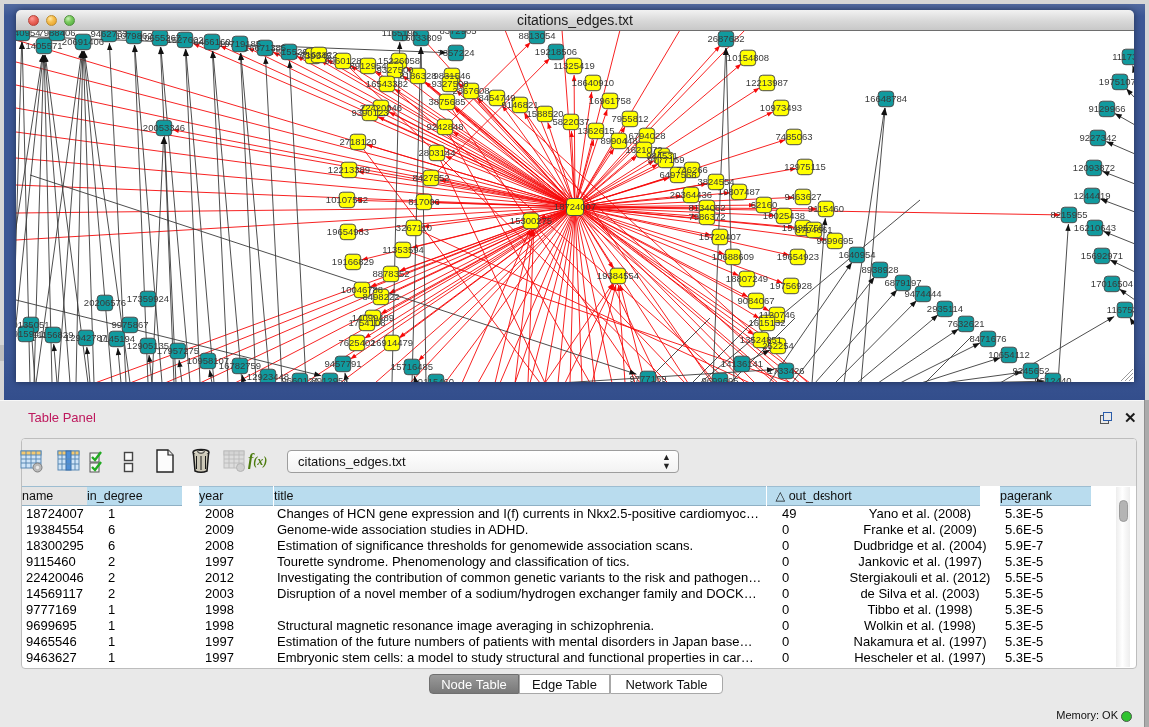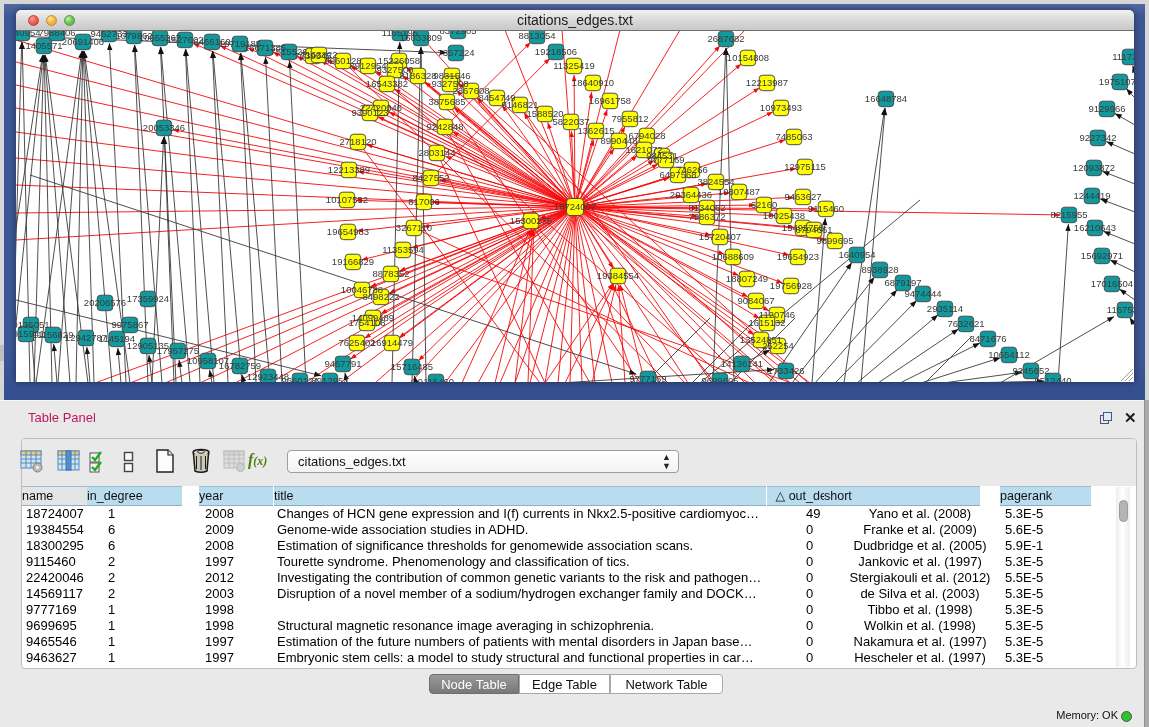--- a/index.html
+++ b/index.html
@@ -16,21 +16,21 @@
 .tptitle{position:absolute;left:28px;top:410px;font-size:13px;color:#be185d}
 .float-ic{position:absolute;left:1100px;top:412px;width:12px;height:12px}
 .xic{position:absolute;left:1124px;top:409px;font-size:15px;font-weight:bold;color:#1a1a1a}
 .box{position:absolute;left:21px;top:438px;width:1116px;height:231px;background:#ffffff;border:1px solid #bdbdbd;border-radius:4px}
 .toolbar{position:absolute;left:22px;top:439px;width:1114px;height:47px;background:#e9e9e9;border-radius:3px 3px 0 0}
 .combo{position:absolute;left:287px;top:450px;width:392px;height:23px;background:linear-gradient(#ffffff,#f2f2f2);border:1px solid #9d9d9d;border-radius:4px;font-size:13px;color:#111;line-height:21px;padding-left:10px}
 .combo .ar{position:absolute;right:7px;top:2px;font-size:9px;color:#222;line-height:9px}
 .thead{position:absolute;left:22px;top:486px;height:20px;background:#b9dcee;border-top:1px solid #9dbdd1;border-bottom:1px solid #8fb0c4;font-size:12.5px;color:#111;text-align:left;line-height:19px}
 .trow{position:absolute;left:22px;width:1070px;height:16px;font-size:13px;color:#000;white-space:nowrap}
 .trow span{position:absolute;top:0;line-height:16px}
-.c0{left:4px}.c1{left:86px}.c2{left:183px}.c3{left:255px;width:489px;overflow:hidden}.c4{left:784px}.c5{left:820px;width:156px;text-align:center;overflow:hidden}.c6{left:983px}
+.c0{left:4px}.c1{left:86px}.c2{left:183px}.c3{left:255px;width:489px;overflow:hidden}.c4{left:760px}.c5{left:820px;width:156px;text-align:center;overflow:hidden}.c6{left:983px}
 .scroll{position:absolute;left:1119px;top:500px;width:9px;height:22px;border-radius:5px;background:#b4b4b4;border:1px solid #9a9a9a}
 .tabs{position:absolute;left:429px;top:674px;height:20px;font-size:13px}
 .tab{position:absolute;top:0;height:20px;line-height:19px;text-align:center;background:#ffffff;border:1px solid #a8a8a8;color:#111}
 .tab.sel{background:linear-gradient(#9a9a9a,#787878);color:#fff;border-color:#6f6f6f}
 .mem{position:absolute;left:1030px;top:709px;width:88px;text-align:right;font-size:11px;color:#111}
 .led{position:absolute;left:1121px;top:711px;width:11px;height:11px;border-radius:50%;background:#2fc32f;border:1px solid #4a5a4a}
 .lsplit{position:absolute;left:0;top:345px;width:4px;height:16px;background:#bfbfbf}
 </style></head><body>
 <div class="desktop"></div>
 <div class="bluepanel"></div>
@@ -824,22 +824,22 @@
     <span class="c4">0</span>
     <span class="c5">Franke et al. (2009)</span>
     <span class="c6">5.6E-5</span>
   </div>
 <div class="trow" style="top:538px">
     <span class="c0">18300295</span>
     <span class="c1">6</span>
     <span class="c2">2008</span>
     <span class="c3">Estimation of significance thresholds for genomewide association scans.</span>
     <span class="c4">0</span>
-    <span class="c5">Dudbridge et al. (2005)</span>
-    <span class="c6">5.9E-1</span>
+    <span class="c5">Dudbridge et al. (2004)</span>
+    <span class="c6">5.9E-7</span>
   </div>
 <div class="trow" style="top:554px">
     <span class="c0">9115460</span>
     <span class="c1">2</span>
     <span class="c2">1997</span>
     <span class="c3">Tourette syndrome. Phenomenology and classification of tics.</span>
     <span class="c4">0</span>
     <span class="c5">Jankovic et al. (1997)</span>
     <span class="c6">5.3E-5</span>
   </div>

